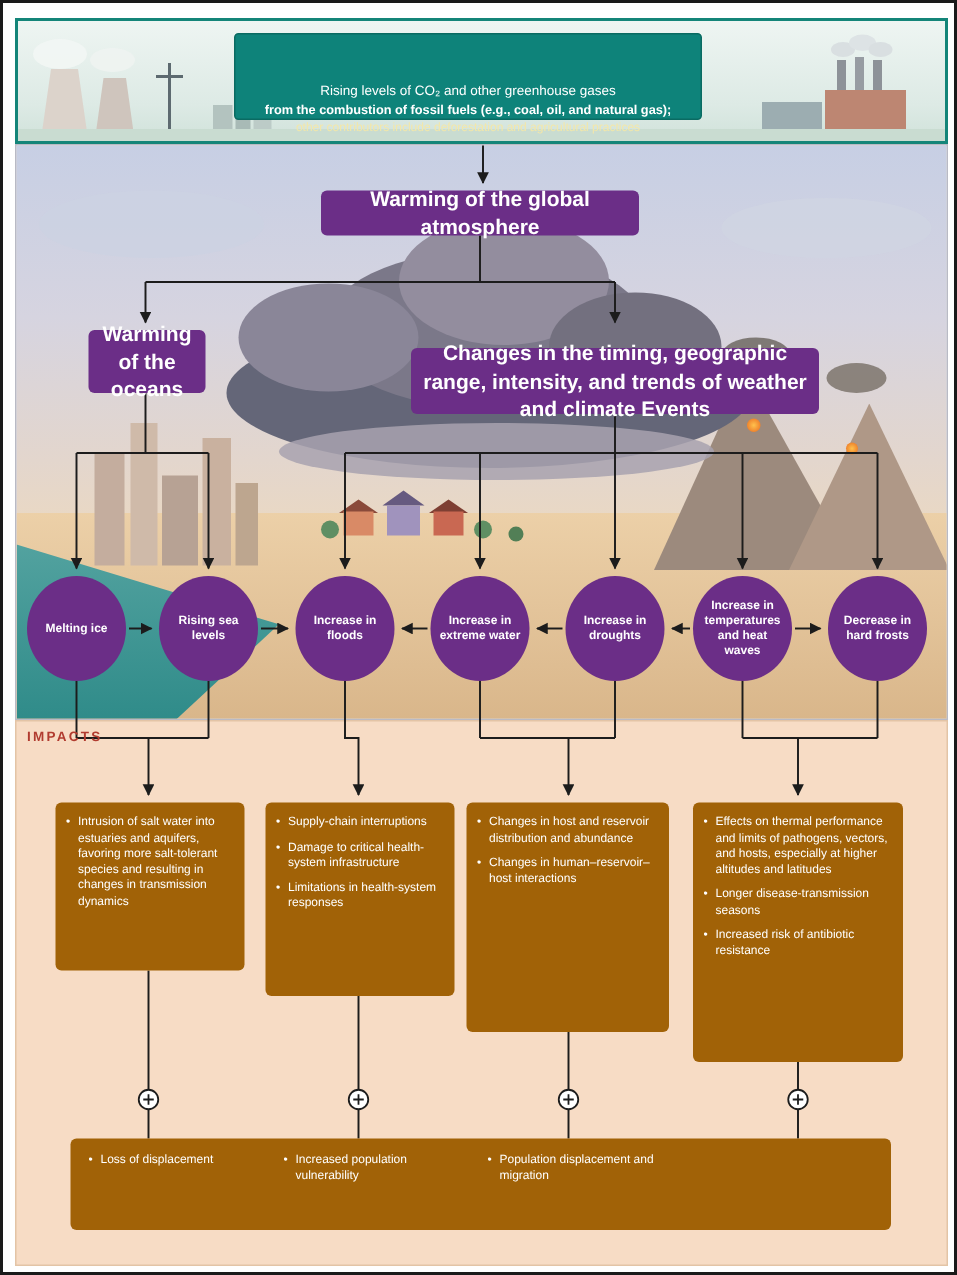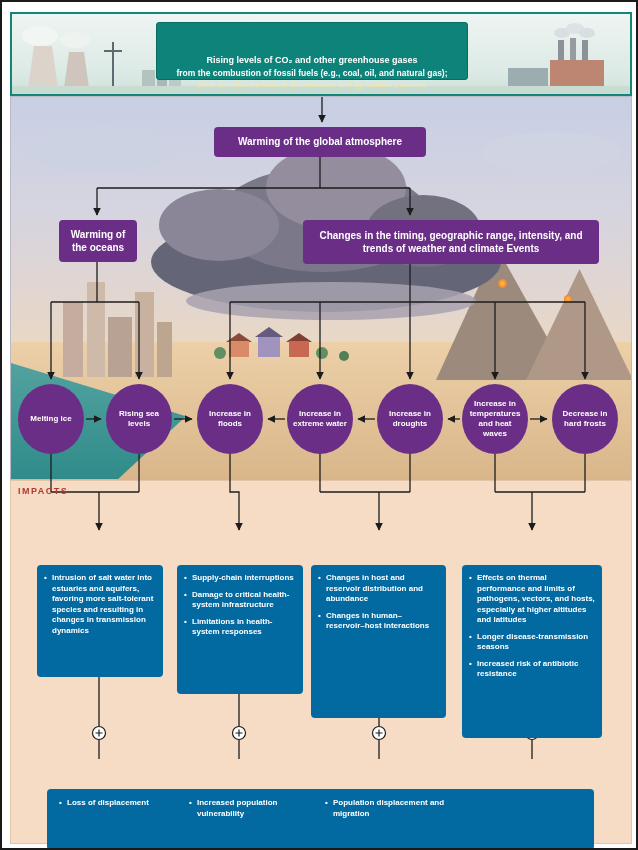--- a/index.html
+++ b/index.html
@@ -15,21 +15,21 @@
     border:2px solid #148579; box-sizing:border-box; overflow:hidden;
     background:linear-gradient(180deg,#eef5f2 0%,#ddeae5 70%,#d0e2da 100%);
     z-index:1;
   }
   .source-box{
     position:absolute; left:152px; top:17px; width:312px; height:58px;
     background:#0E837A; border:1px solid #0a6b62; border-radius:3px;
     color:#ffffff; text-align:center; display:flex; flex-direction:column;
     justify-content:center; z-index:12; box-sizing:border-box; padding:3px 6px;
   }
-  .src1{font-size:9px; font-weight:bold; line-height:1.45;margin-top:43px;}
+  .src1{font-size:9px; font-weight:normal; line-height:1.45;margin-top:43px;}
   .src2{font-size:8.5px; font-weight:bold; line-height:1.45;}
   .src3{font-size:8px; color:#f3e7a9; line-height:1.5;}
   
   .scene{
     position:absolute; left:8px; top:94px; width:622px; height:384px;
     border:1px solid #b9bac5; box-sizing:border-box; overflow:hidden;
     background:linear-gradient(180deg,#c7cfe4 0%,#d6d4e0 30%,#e3d6cd 55%,#ecd9c0 70%,#e6c9a2 100%);
     z-index:1;
   }
   .r50{border-radius:50%;}
@@ -39,44 +39,44 @@
     background:#F7DCC5; border:1px solid #e3c4a6; box-sizing:border-box; z-index:1;
   }
   .impacts-label{
     position:absolute; left:16px; top:484px; color:#B13B2F; font-size:9px;
     font-weight:bold; letter-spacing:1.5px; z-index:12;
   }
   
   .pbox{
     position:absolute; background:#6B2E87; color:#fff; border-radius:4px;
     display:flex; align-items:center; justify-content:center; text-align:center;
-    font-weight:bold; font-size:10px; line-height:1.35; padding:3px 8px;
+    font-weight:bold; font-size:14px; line-height:1.35; padding:3px 8px;
     box-sizing:border-box; z-index:10;
   }
   .atmosphere{left:212px; top:125px; width:212px; height:30px;}
   .oceans{left:57px; top:218px; width:78px; height:42px;}
-  .weather{left:272px; top:218px; width:296px; height:44px;margin-left:29px;}
+  .weather{left:272px; top:230px; width:272px; height:44px;}
   .ellipse{
     position:absolute; width:66px; height:70px; background:#6B2E87; color:#fff;
     border-radius:50%; display:flex; align-items:center; justify-content:center;
     text-align:center; font-weight:bold; font-size:8px; line-height:1.25;
     padding:4px; box-sizing:border-box; z-index:10;
   }
   .e1{left:16px;  top:382px;}
   .e2{left:104px; top:382px;}
   .e3{left:195px; top:382px;}
   .e4{left:285px; top:382px;}
   .e5{left:375px; top:382px;}
   .e6{left:460px; top:382px;}
   .e7{left:550px; top:382px;}
   
   .rbox{
-    position:absolute; background:#0369a1; color:#fff; border-radius:4px;
-    font-size:8px; font-weight:bold; line-height:1.32; padding:8px 7px;
-    box-sizing:border-box; z-index:10; overflow:hidden;margin-top:30px;
+    position:absolute; background:#a16207; color:#fff; border-radius:4px;
+    font-size:8px; font-weight:normal; line-height:1.32; padding:8px 7px;
+    box-sizing:border-box; z-index:10; overflow:hidden;
   }
   .rbox ul{margin:0; padding:0; list-style:none;}
   .rbox li{position:relative; padding-left:8px; margin-bottom:6px;}
   .rbox li:last-child{margin-bottom:0;}
   .rbox li::before{content:"\2022"; position:absolute; left:0; top:0;}
   .box1{left:35px;  top:533px; width:126px; height:112px;}
   .box2{left:175px; top:533px; width:126px; height:129px;}
   .box3{left:309px; top:533px; width:135px; height:153px;}
   .box4{left:460px; top:533px; width:140px; height:173px;}
   .bottom-box{

